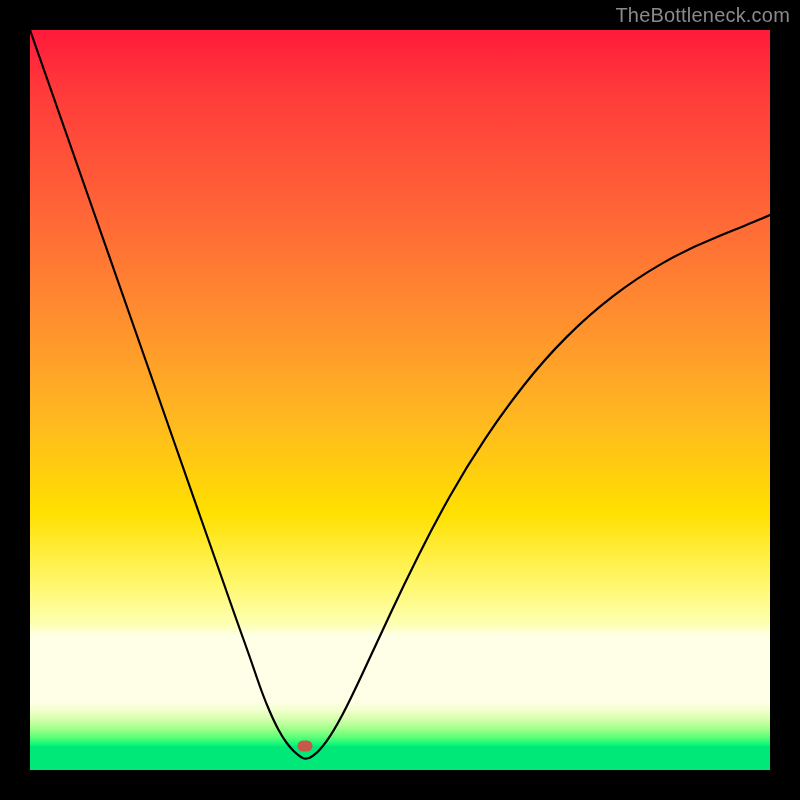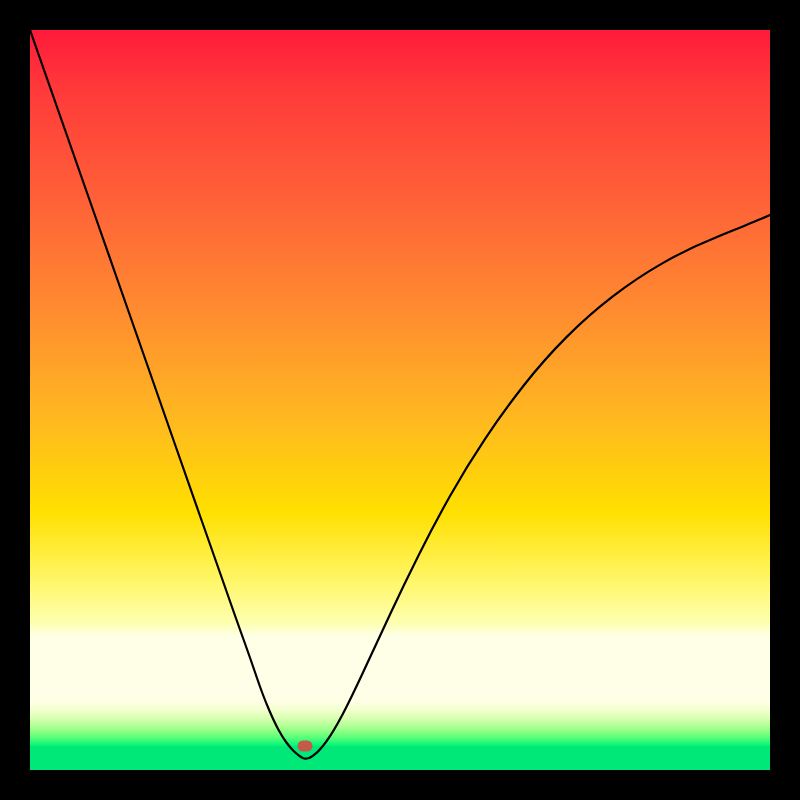--- a/index.html
+++ b/index.html
@@ -94,13 +94,14 @@
     <div class="grad grad-blend"></div>
     <div class="grad grad-green"></div>
 
     <svg class="curve" viewBox="0 0 740 740" preserveAspectRatio="none">
       <path id="curve-path" fill="none" stroke="#000" stroke-width="2.2" stroke-linejoin="round" stroke-linecap="round" d="M0 0 Q25.900000000000002 73.99999999999999 38.9 111.0 Q51.800000000000004 147.99999999999997 64.8 185.0 Q77.7 222.00000000000003 90.7 259.0 Q103.60000000000001 296 116.6 333.0 Q129.5 370 142.4 407.0 Q155.4 444 168.3 481.0 Q181.29999999999998 518 194.3 555.0 Q207.20000000000002 592 213.9 610.5 Q220.51999999999998 629 226.8 647.5 Q233.1 666 238.7 679.0 Q244.20000000000002 691.9000000000001 248.6 700.0 Q253.08 708.18 256.8 713.0 Q260.47999999999996 717.8 263.4 720.8 Q266.4 723.72 269.0 725.6 Q271.58 727.42 273.4 728.2 Q275.28 728.9 278.2 728.2 Q281.2 727.42 286.8 722.6 Q292.3 717.8 299.7 706.7 Q307.09999999999997 695.5999999999999 316.4 677.1 Q325.6 658.6 336.7 634.5 Q347.79999999999995 610.5 360.8 582.8 Q373.7 555 388.5 525.4 Q403.3 495.79999999999995 419.9 466.2 Q436.59999999999997 436.6000000000001 455.1 408.9 Q473.6 381.1 493.9 355.2 Q514.3 329.29999999999995 536.5 307.1 Q558.7 284.90000000000003 582.8 266.4 Q606.8 247.89999999999998 632.7 233.1 Q658.6 218.30000000000004 686.4 207.2 Q714.1 196.10000000000002 727.0 190.6 L740 185"></path>
     </svg>
 
     <div id="marker" class="marker" style="left: 37.2%; top: 96.7%;"></div>
   </div>
 
+  <div class="watermark">TheBottleneck.com</div>
 </div>
 
 </body></html>

